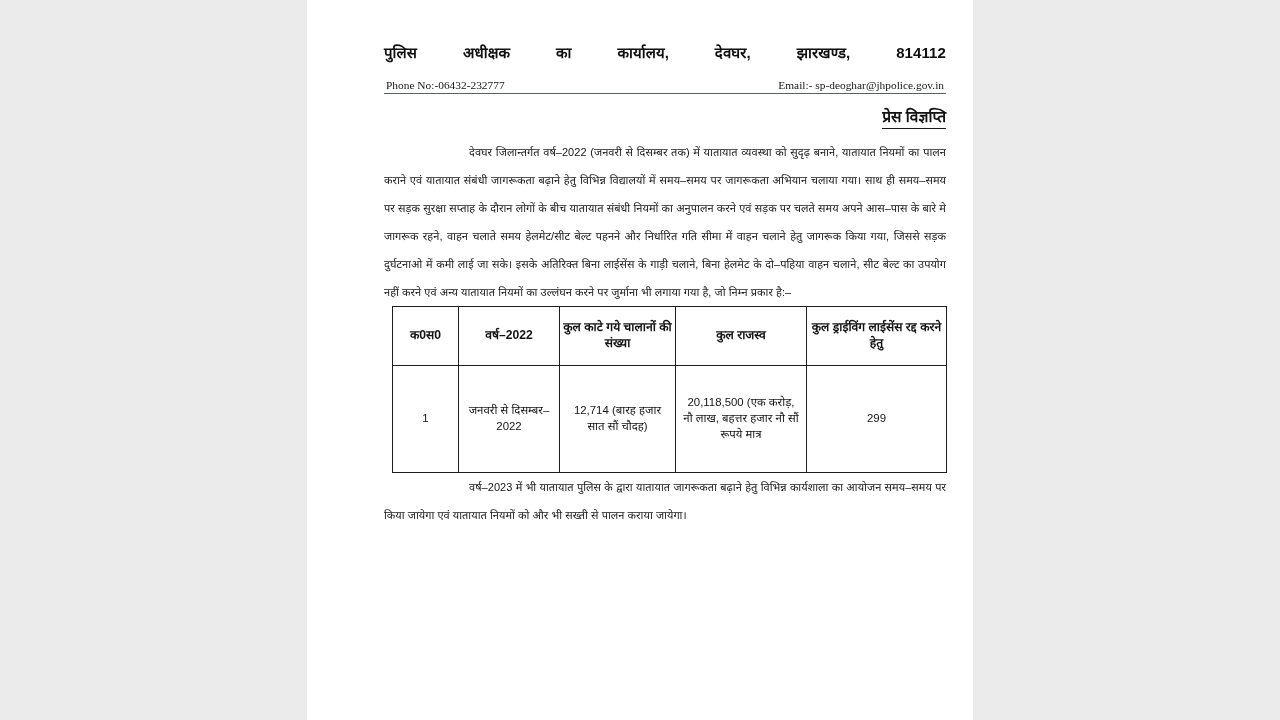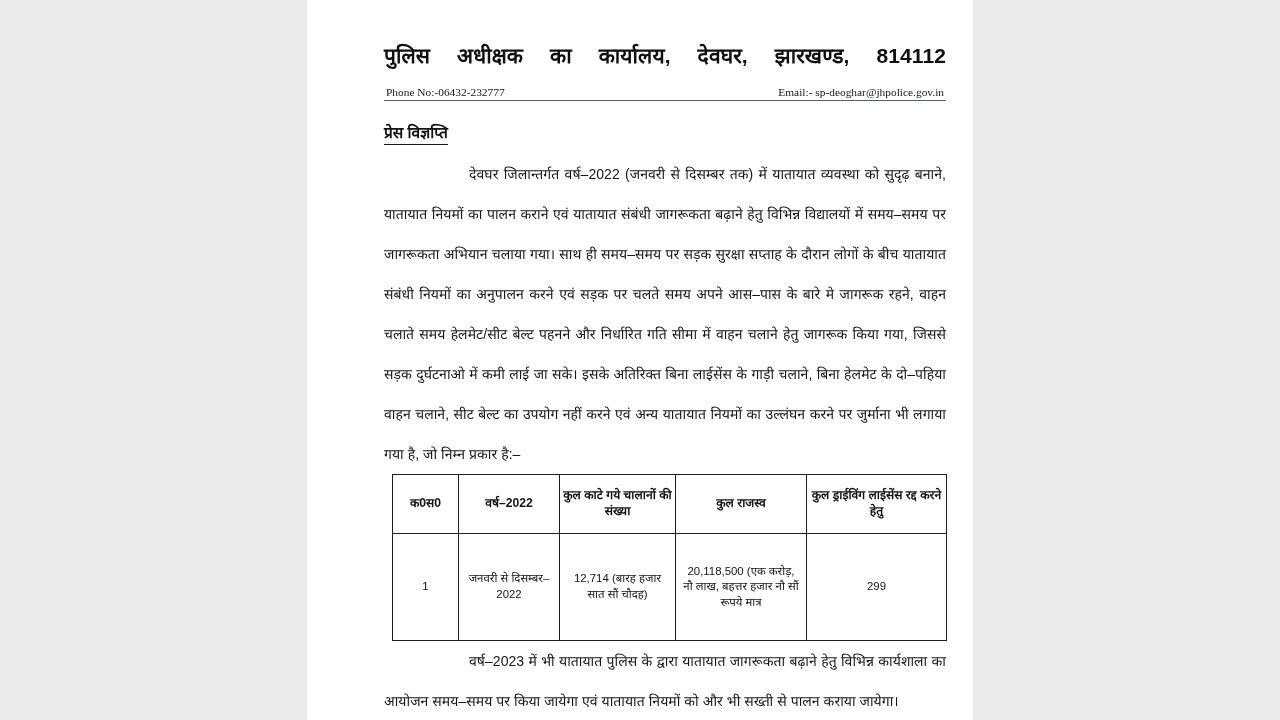--- a/index.html
+++ b/index.html
@@ -40,21 +40,21 @@
     left: 77px;
     top: 0;
     width: 562px;
   }
 
   
   .letterhead {
     margin-top: 44px;
   }
   .lh-title {
-    font-size: 21px;
+    font-size: 15px;
     font-weight: bold;
     text-align: justify;
     text-align-last: justify;
     letter-spacing: 0.1px;
     line-height: 1.18;
     color: #101010;
     white-space: nowrap;
   }
   .lh-contacts {
     display: flex;
@@ -68,36 +68,36 @@
   }
   .lh-rule {
     height: 0;
     border-top: 1.6px solid #5a5f66;
     width: 100%;
     margin-top: 1px;
   }
 
   
   .doc-title-wrap {
-    text-align: left;
-    margin-top: 22px;
+    text-align: right;
+    margin-top: 13px;
   }
   .doc-title {
     display: inline-block;
     font-size: 15.5px;
     font-weight: bold;
     border-bottom: 1.3px solid #1a1a1a;
     padding-bottom: 1px;
     line-height: 1.3;
   }
 
   
   .para {
-    font-size: 14px;
-    line-height: 40px;
+    font-size: 11px;
+    line-height: 28px;
     text-align: justify;
     text-align-last: left;
     color: #171717;
     margin: 0;
     letter-spacing: 0.05px;
   }
   .para.first {
     margin-top: 9px;
     text-indent: 85px;
   }

